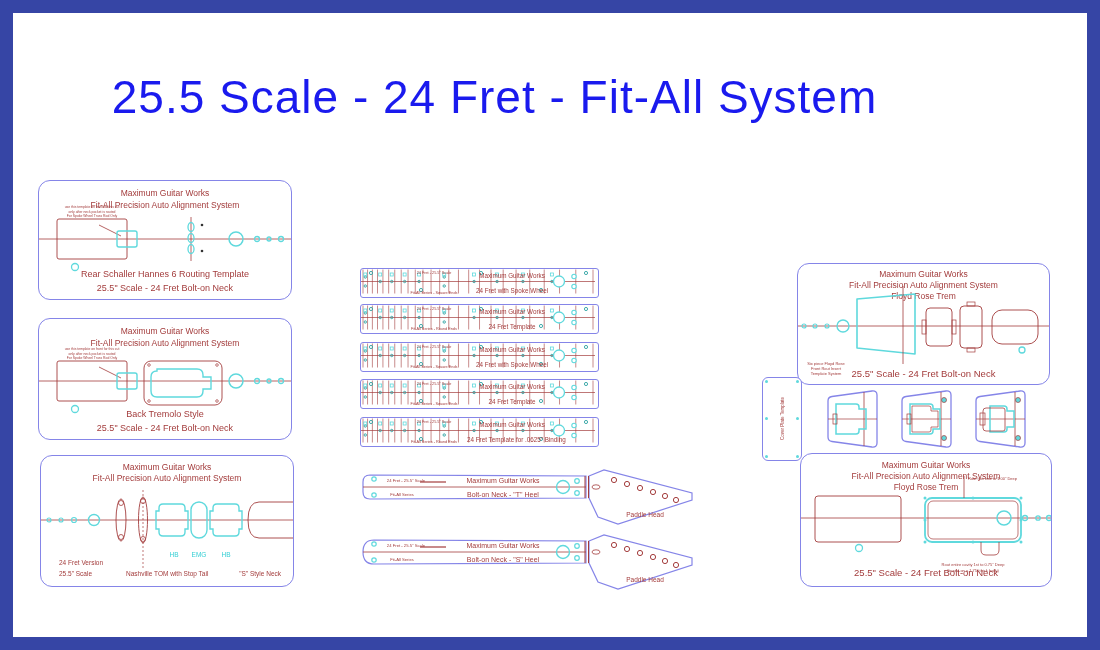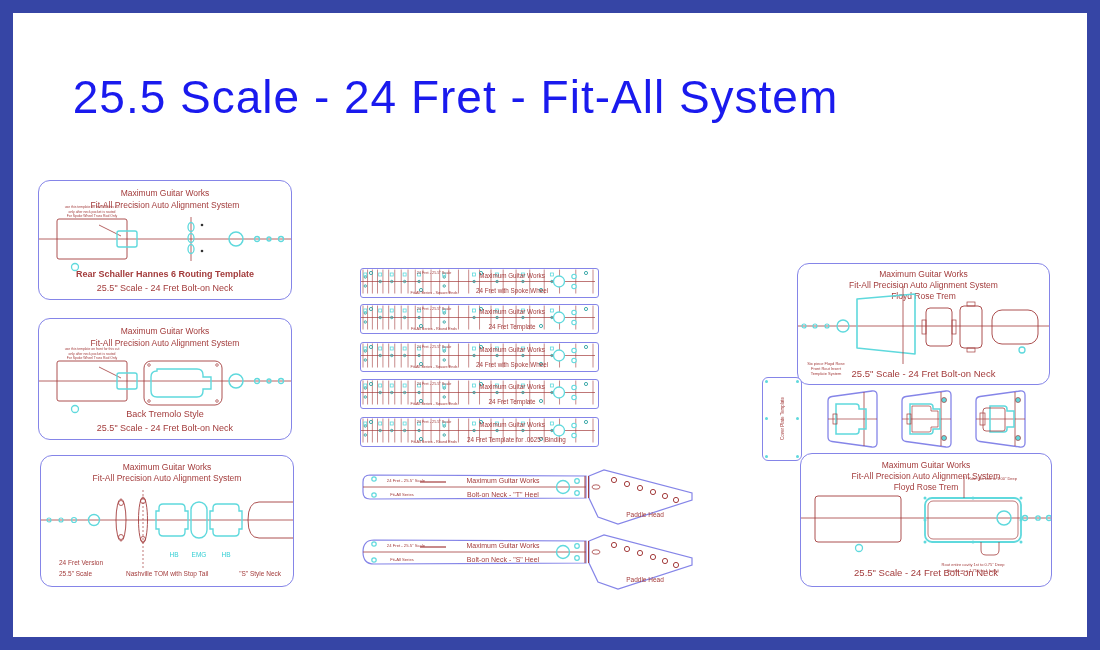--- a/index.html
+++ b/index.html
@@ -1,20 +1,20 @@
 <!DOCTYPE html>
 <html><head>
 <meta charset="utf-8">
 <style>
   html,body{margin:0;padding:0;background:#ffffff;}
   body{width:1100px;height:650px;position:relative;overflow:hidden;
        font-family:"Liberation Sans", sans-serif;}
   .frame{position:absolute;inset:0;border:13px solid #3645a5;pointer-events:none;z-index:50;}
   .title{position:absolute;top:70px;left:0;width:911px;text-align:center;
-         color:#1a1aee;font-size:46px;letter-spacing:1px;}
+         color:#1a1aee;font-size:46px;letter-spacing:1px;padding-left:39px;}
   .tbox{position:absolute;border:1.5px solid #8585e8;border-radius:12px;background:#fff;}
   .hdr,.ftr,.s-txt,.small-ink{color:#a33c3c;}
   .hdr{position:absolute;left:0;right:0;text-align:center;font-size:8.5px;white-space:nowrap;}
   .ftr{position:absolute;left:0;right:0;text-align:center;font-size:9px;white-space:nowrap;}
   .tbox svg{position:absolute;left:0;top:0;}
   .strip{position:absolute;border:1.2px solid #8585e8;border-radius:3px;background:#fff;}
   .strip svg{position:absolute;left:0;top:0;}
   .s-txt{position:absolute;white-space:nowrap;text-align:center;}
   .s-scale{left:36px;top:2px;width:74px;font-size:3.8px;}
   .s-series{left:36px;bottom:2px;width:74px;font-size:3.8px;}
@@ -54,21 +54,21 @@
     <ellipse cx="152" cy="46" rx="3" ry="4.5" fill="none" stroke="#5fd9dd" stroke-width="1.3"></ellipse>
     <ellipse cx="152" cy="57" rx="3" ry="4.5" fill="none" stroke="#5fd9dd" stroke-width="1.3"></ellipse>
     <ellipse cx="152" cy="68" rx="3" ry="4.5" fill="none" stroke="#5fd9dd" stroke-width="1.3"></ellipse>
     <circle cx="163" cy="44" r="1.3" fill="#333"></circle>
     <circle cx="163" cy="70" r="1.3" fill="#333"></circle>
     <circle cx="197" cy="58" r="7" fill="none" stroke="#5fd9dd" stroke-width="1.5"></circle>
     <circle cx="218" cy="58" r="2.5" fill="none" stroke="#5fd9dd" stroke-width="1.3"></circle>
     <circle cx="230" cy="58" r="2" fill="none" stroke="#5fd9dd" stroke-width="1.3"></circle>
     <circle cx="242" cy="58" r="2.5" fill="none" stroke="#5fd9dd" stroke-width="1.3"></circle>
   </svg>
-  <div class="ftr" style="bottom:20px;font-weight:bold;">Rear Schaller Hannes 6 Routing Template</div>
+  <div class="ftr" style="bottom:20px;">Rear Schaller Hannes 6 Routing Template</div>
   <div class="ftr" style="bottom:6px;">25.5" Scale - 24 Fret Bolt-on Neck</div>
 </div>
 
 <div class="tbox" style="left:38px;top:318px;width:252px;height:120px;">
   <div class="hdr" style="top:7px;">Maximum Guitar Works</div>
   <div class="hdr" style="top:19px;">Fit-All Precision Auto Alignment System</div>
   <svg width="252" height="120" viewBox="0 0 252 120">
     <line x1="0" y1="62" x2="252" y2="62" stroke="#a33c3c" stroke-width="0.8"></line>
     <rect x="18" y="42" width="70" height="40" rx="2" fill="none" stroke="#a33c3c" stroke-width="0.9"></rect>
     <line x1="60" y1="48" x2="82" y2="59" stroke="#a33c3c" stroke-width="0.8"></line>

